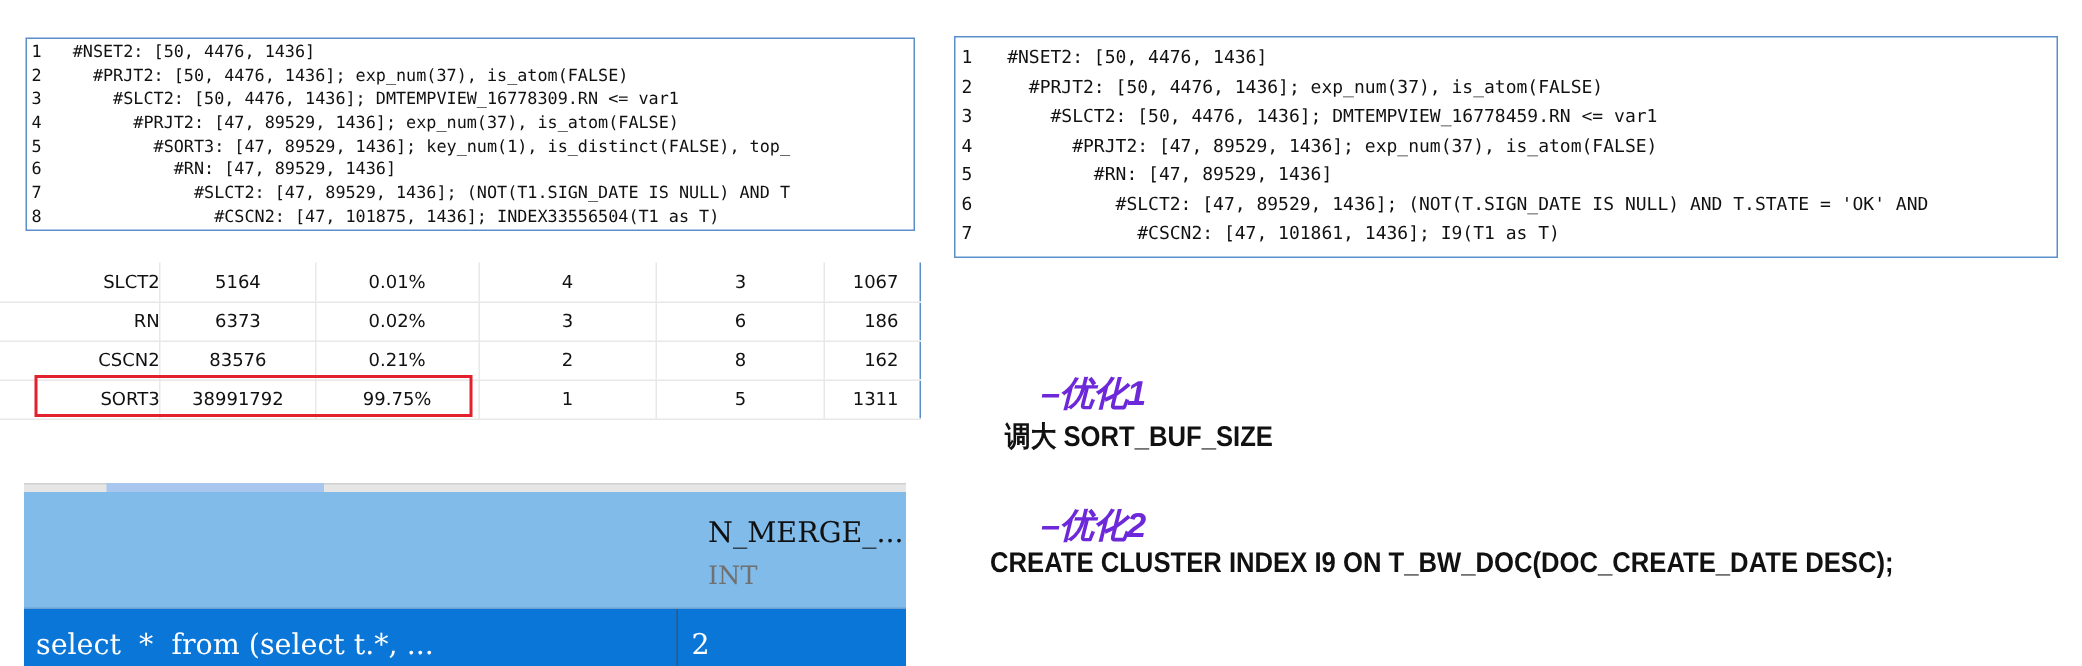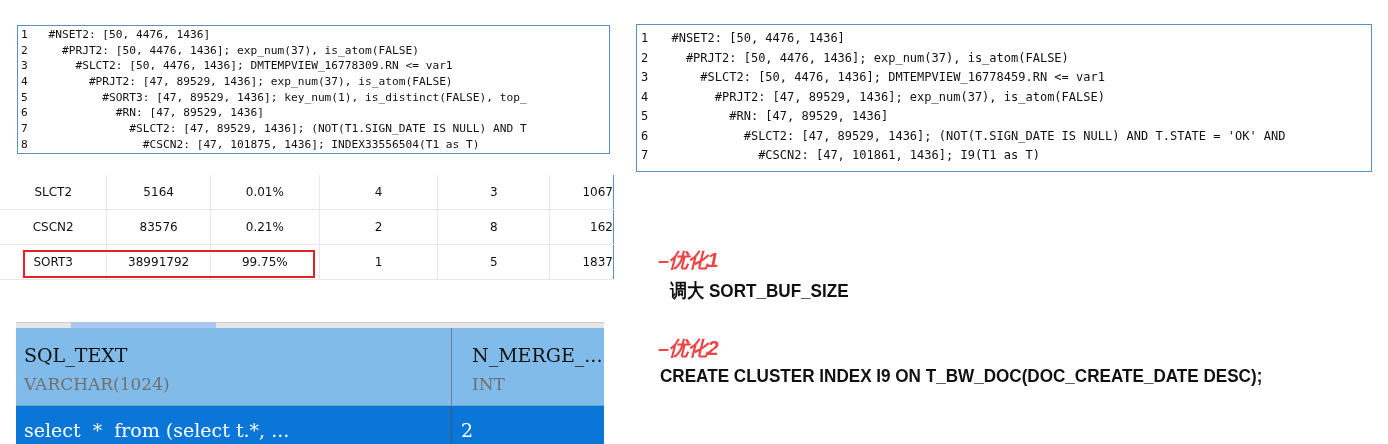--- a/index.html
+++ b/index.html
@@ -30,26 +30,26 @@
   #stats-table {
     position: absolute; left: 0; top: 175px; width: 614px; height: 105px;
     border-right: 1px solid #5b8fc9; border-bottom: 1px solid #5b8fc9;
     font-family: "DejaVu Sans", sans-serif; font-size: 12px; color: #111;
     border-collapse: collapse;
   }
   #stats-table td {
     height: 26px; text-align: center; border-bottom: 1px solid #e8e8e8;
     border-right: 1px solid #e8e8e8; padding: 0;
   }
-  #stats-table td.c0 { width: 108px; }
+  #stats-table td.c0 { width: 108px; text-align: right; }
   #stats-table td.c1 { width: 104px; margin-top: 36px; }
   #stats-table td.c2 { width: 110px; }
   #stats-table td.c3 { width: 120px; }
   #stats-table td.c4 { width: 114px; }
-  #stats-table td.c5 { width: 64px; text-align: right; border-right: none; }
+  #stats-table td.c5 { width: 64px; text-align: right; padding-right: 14px; border-right: none; }
   #highlight-box {
     position: absolute; left: 23px; top: 250px; width: 292px; height: 28px;
     border: 2px solid #e3202b; pointer-events: none;
   }
 
   
   #result-grid { position: absolute; left: 16px; top: 322px; width: 588px; height: 122px; overflow: hidden; }
   #grid-tab-strip { position: absolute; left: 0; top: 0; width: 588px; height: 6px; background: #e6e6e6; border-top: 1px solid #cfcfcf; }
   #grid-tab-active { position: absolute; left: 55px; top: 0; width: 145px; height: 6px; background: #a9c6ee; }
   #grid-header {
@@ -64,22 +64,22 @@
   #grid-row {
     position: absolute; left: 0; top: 84px; width: 588px; height: 40px; background: #0a76d8;
     font-family: "DejaVu Serif", "Liberation Serif", serif; color: #ffffff;
   }
   #cell-sql { position: absolute; left: 0; top: 0; width: 436px; height: 100%; border-right: 1px solid #3d5570; }
   #cell-nmerge { position: absolute; left: 437px; top: 0; width: 151px; height: 100%; }
   .cell-text { position: absolute; left: 8px; top: 13px; font-size: 19px; white-space: pre; text-align: right; }
 
   
   .note-title {
-    position: absolute; color: #ef4444; font-weight: bold; font-style: italic;
-    font-size: 20px; font-family: "Liberation Sans", sans-serif; letter-spacing: -0.5px;
+    position: absolute; color: #6d28d9; font-weight: bold; font-style: italic;
+    font-size: 23px; font-family: "Liberation Sans", sans-serif; letter-spacing: -0.5px; margin-left: 36px;
   }
   .note-body {
     position: absolute; color: #111; font-weight: bold;
     font-size: 19px; font-family: "Liberation Sans", sans-serif; white-space: nowrap;
     transform: scaleX(0.9); transform-origin: left center;
   }
   #note1-title { left: 658px; top: 247px; }
   #note1-body { left: 670px; top: 278px; }
   #note2-title { left: 658px; top: 335px; }
   #note2-body { left: 660px; top: 365px; }
@@ -112,47 +112,51 @@
   <tbody>
     <tr>
       <td class="c0">SLCT2</td>
       <td class="c1">5164</td>
       <td class="c2">0.01%</td>
       <td class="c3">4</td>
       <td class="c4">3</td>
       <td class="c5">1067</td>
     </tr>
     <tr>
+      <td class="c0">RN</td>
+      <td class="c1">6373</td>
+      <td class="c2">0.02%</td>
+      <td class="c3">3</td>
+      <td class="c4">6</td>
+      <td class="c5">186</td>
+    </tr>
+    <tr>
       <td class="c0">CSCN2</td>
       <td class="c1">83576</td>
       <td class="c2">0.21%</td>
       <td class="c3">2</td>
       <td class="c4">8</td>
       <td class="c5">162</td>
     </tr>
     <tr>
       <td class="c0">SORT3</td>
       <td class="c1">38991792</td>
       <td class="c2">99.75%</td>
       <td class="c3">1</td>
       <td class="c4">5</td>
-      <td class="c5">1837</td>
+      <td class="c5">1311</td>
     </tr>
   </tbody>
 </table>
 <div id="highlight-box"></div>
 
 <div id="result-grid">
   <div id="grid-tab-strip"></div>
   <div id="grid-tab-active"></div>
   <div id="grid-header">
-    <div id="col-sql" class="grid-col">
-      <span class="col-name">SQL_TEXT</span>
-      <span class="col-type">VARCHAR(1024)</span>
-    </div>
     <div id="col-nmerge" class="grid-col">
       <span class="col-name">N_MERGE_...</span>
       <span class="col-type">INT</span>
     </div>
   </div>
   <div id="grid-row">
     <div id="cell-sql">
       <span class="cell-text">select  *  from (select t.*, ...</span>
     </div>
     <div id="cell-nmerge">

